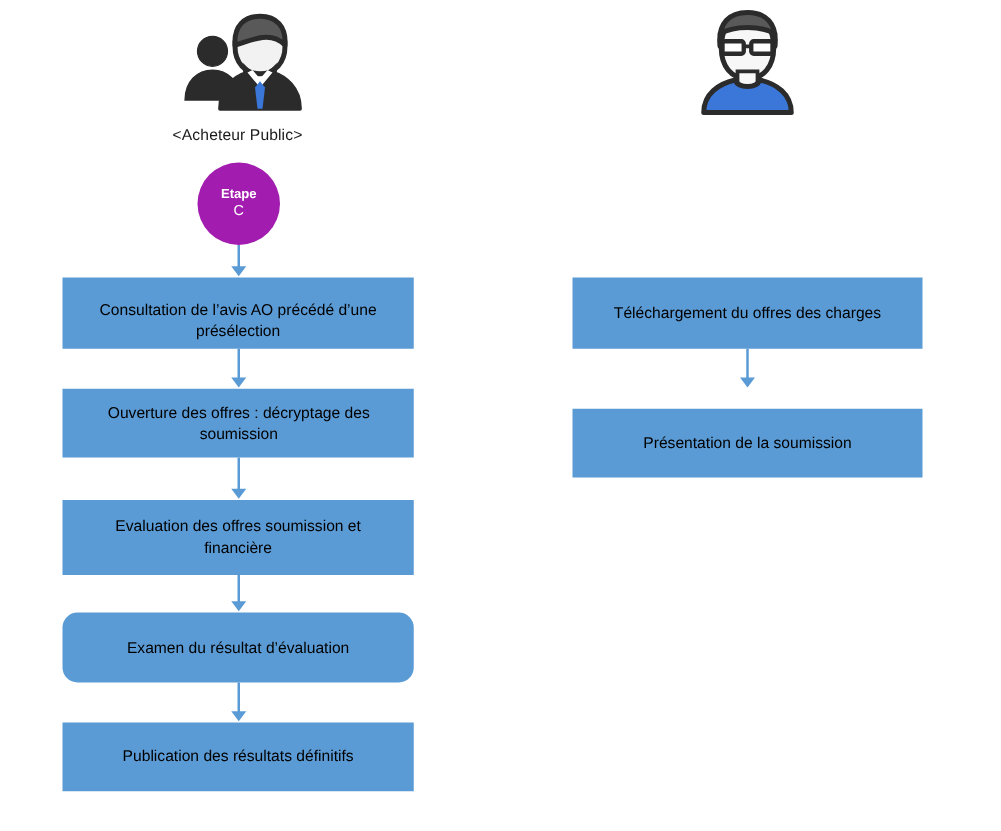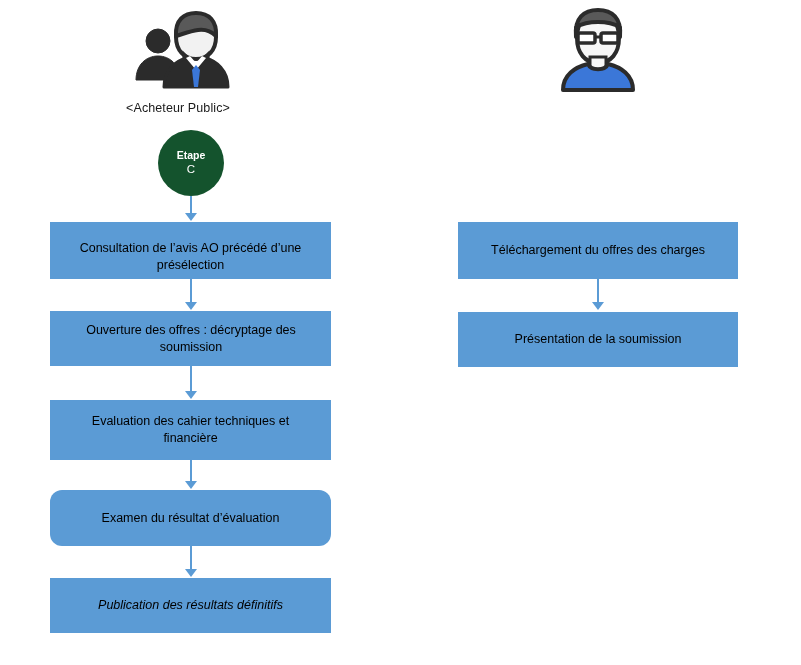--- a/index.html
+++ b/index.html
@@ -29,34 +29,34 @@
     margin: 0 auto;
   }
   .actor-label {
     display: block;
     margin-top: 6px;
     font-size: 12.5px;
     color: #1a1a1a;
     letter-spacing: 0.1px;
     white-space: nowrap;
   }
-  #actor-buyer  { left: 88px; top: 8px;  width: 180px; }
+  #actor-buyer  { left: 100px; top: 8px;  width: 180px; }
   #actor-buyer .actor-label { margin-top: 8px; }
   #actor-supplier { left: 508px; top: 5px; width: 180px; }
   #actor-supplier .actor-label { margin-top: 11px; }
 
   
   .start-circle {
     position: absolute;
     left: 158px;
     top: 130px;
     width: 66px;
     height: 66px;
     border-radius: 50%;
-    background: #14532d;
+    background: #a21caf;
     color: #ffffff;
     display: flex;
     flex-direction: column;
     align-items: center;
     justify-content: center;
     line-height: 1.25;
     font-size: 10.5px;
     font-weight: bold;
     text-align: center;
   }
@@ -171,47 +171,47 @@
   <div class="step-box" style="left:50px; top:311px; width:281px; height:55px;padding-left:15px;">
     <span>Ouverture des offres : décryptage des soumission</span>
   </div>
 
   <div class="arrow" style="left:184px; top:366px; height:34px;">
     <div class="shaft" style="height:26px;"></div>
     <div class="head" style="top:25px;"></div>
   </div>
 
   <div class="step-box" style="left:50px; top:400px; width:281px; height:60px;">
-    <span>Evaluation des cahier techniques et financière</span>
+    <span>Evaluation des offres soumission et financière</span>
   </div>
 
   <div class="arrow" style="left:184px; top:460px; height:30px;">
     <div class="shaft" style="height:22px;"></div>
     <div class="head" style="top:21px;"></div>
   </div>
 
   <div class="step-box" style="left:50px; top:490px; width:281px; height:56px;border-radius:12px;">
     <span>Examen du résultat d’évaluation</span>
   </div>
 
   <div class="arrow" style="left:184px; top:546px; height:32px;">
     <div class="shaft" style="height:24px;"></div>
     <div class="head" style="top:23px;"></div>
   </div>
 
-  <div class="step-box" style="left:50px; top:578px; width:281px; height:55px;font-style:italic;">
+  <div class="step-box" style="left:50px; top:578px; width:281px; height:55px;">
     <span>Publication des résultats définitifs</span>
   </div>
 
   <div class="step-box" style="left:458px; top:222px; width:280px; height:57px;">
     <span>Téléchargement du offres des charges</span>
   </div>
 
   <div class="arrow" style="left:591px; top:279px; height:32px;">
     <div class="shaft" style="height:24px;"></div>
     <div class="head" style="top:23px;"></div>
   </div>
 
-  <div class="step-box" style="left:458px; top:312px; width:280px; height:55px;">
+  <div class="step-box" style="left:458px; top:327px; width:280px; height:55px;">
     <span>Présentation de la soumission</span>
   </div>
 
 </div>
 
 </body></html>

